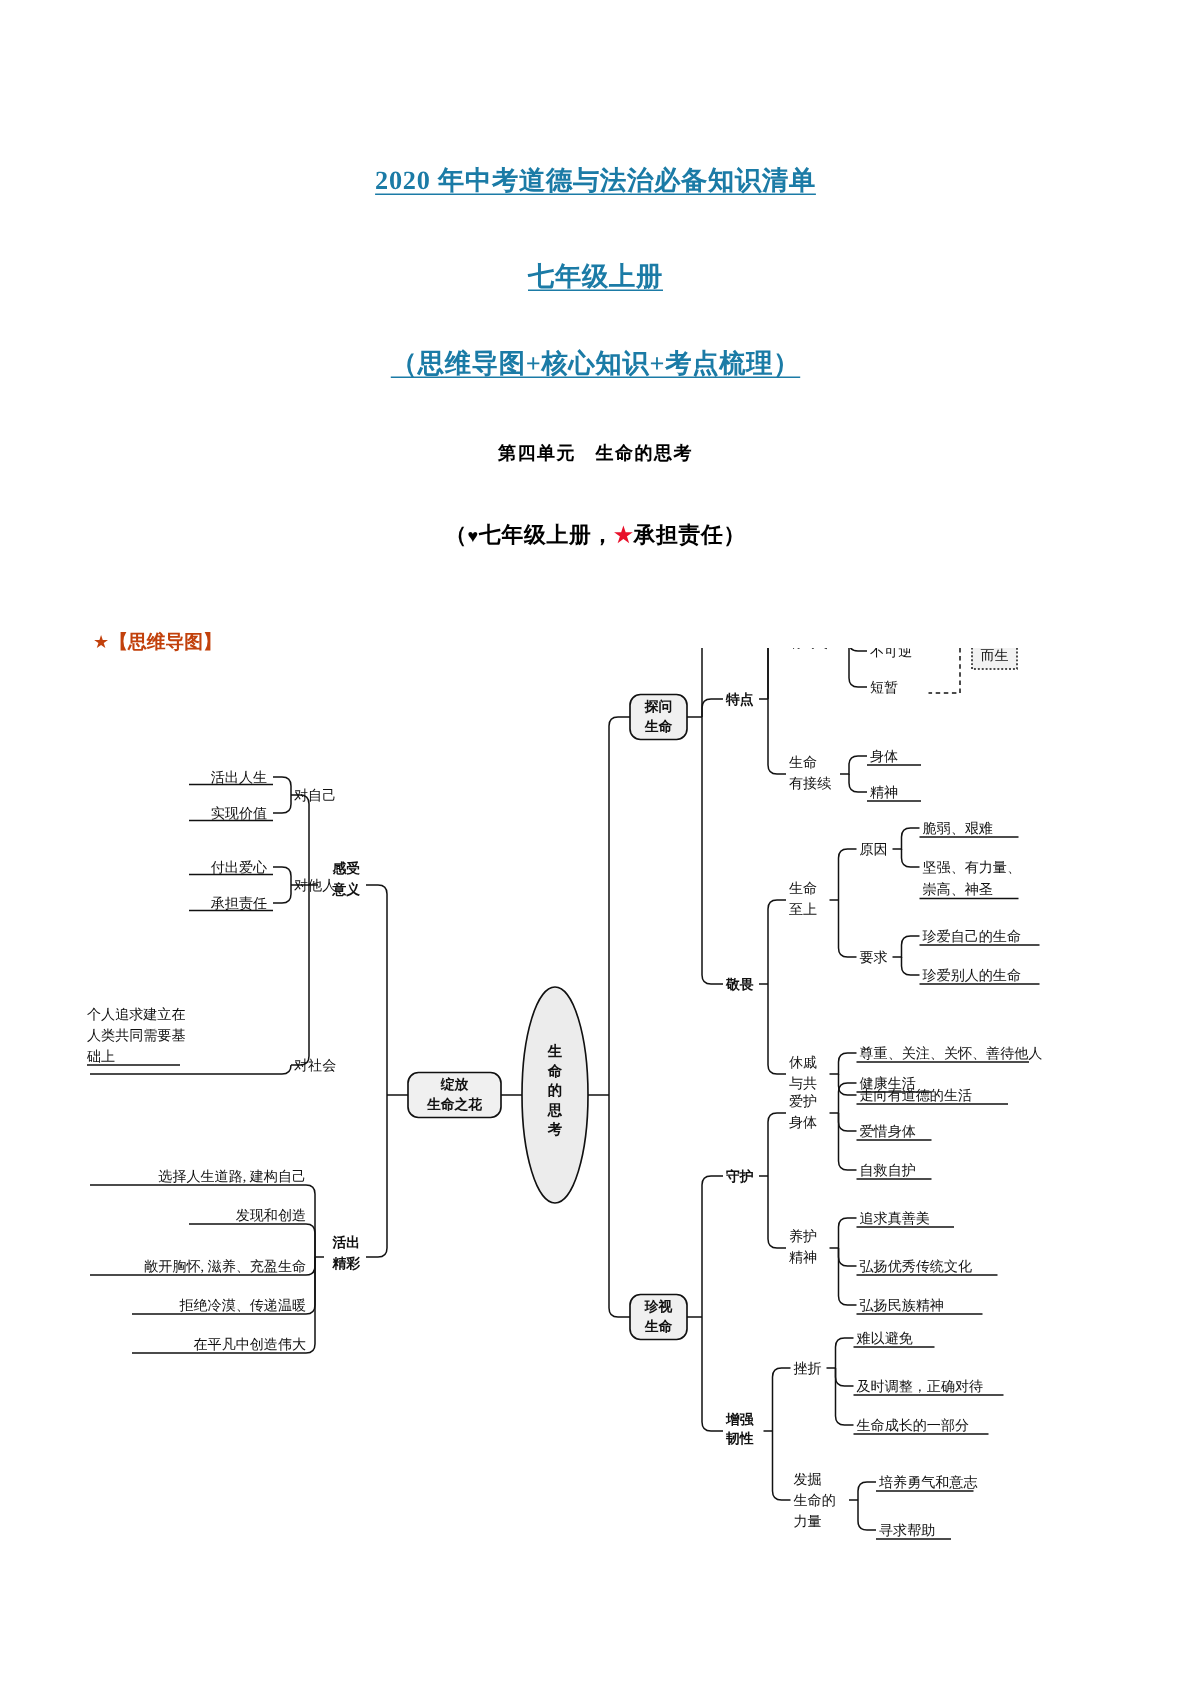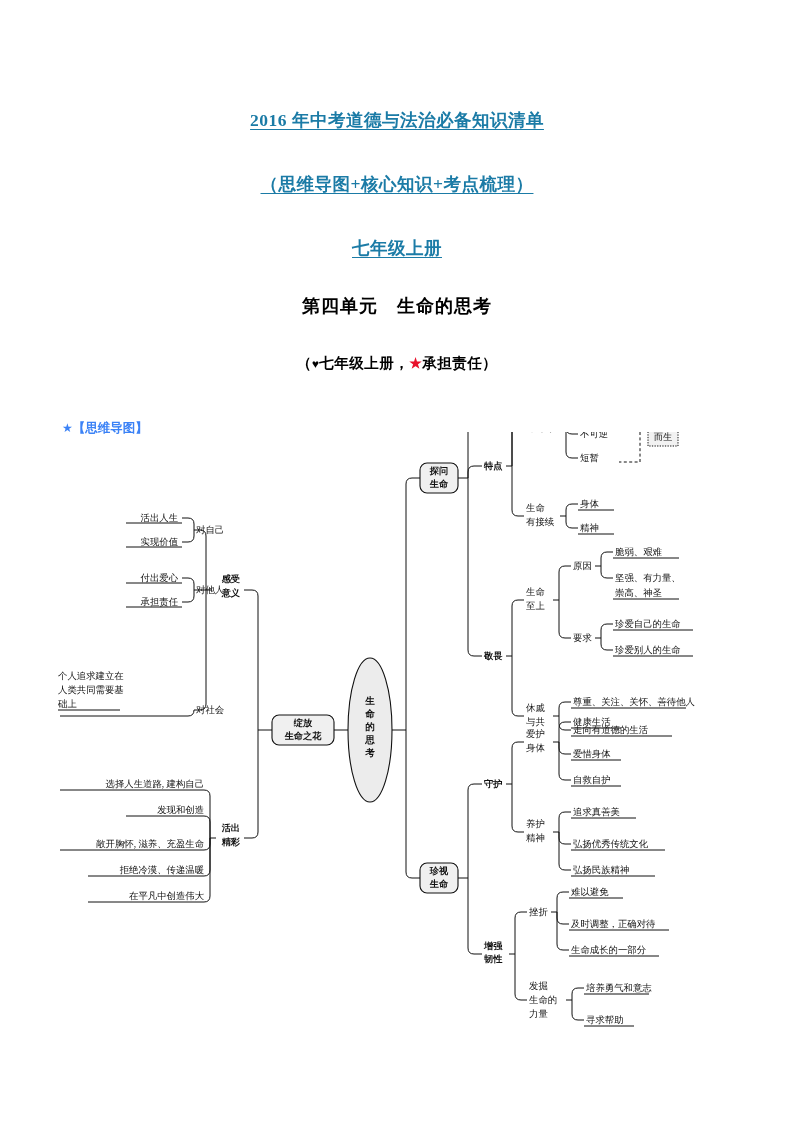--- a/index.html
+++ b/index.html
@@ -18,34 +18,34 @@
     font-weight:bold;
     color:#1b7ba6;
     text-decoration:underline;
     text-underline-offset:3px;
     letter-spacing:.5px;
   }
   .h1{font-size:17.5px;margin-bottom:40px;}
   .h2{font-size:17.5px;margin-bottom:40px;}
   .h3{font-size:17.5px;margin-bottom:34px;}
   .h4{
-    font-size:18px;color:#000;font-weight:bold;
+    font-size:12px;color:#000;font-weight:bold;
     letter-spacing:1px;margin-bottom:36px;
     font-family:"Liberation Serif","DejaVu Serif",serif;
   }
   .h5{
     font-size:14.5px;color:#000;font-weight:bold;letter-spacing:.5px;
   }
   .h5 .star{color:#e8102a;font-size:14px;}
   .h5 .heart{font-size:12px;}
 
   
   .sec-label{
     position:absolute;left:62px;top:420px;
-    font-size:12.5px;font-weight:bold;color:#3b82f6;
+    font-size:12.5px;font-weight:bold;color:#c2410c;
     font-family:"Liberation Sans","DejaVu Sans",sans-serif;
     letter-spacing:0px;
   }
   .sec-label .star{font-size:12px;}
 
   
   #mindmap{position:absolute;left:0;top:432px;}
   #mindmap text{
     font-family:"Liberation Serif","DejaVu Serif",serif;
     fill:#111;
@@ -59,23 +59,23 @@
   .dotbox{fill:#f2f2f2;stroke:#111;stroke-width:1;stroke-dasharray:1.3,1.3;}
   .nodebox{fill:#f0f0f0;stroke:#111;stroke-width:1.1;}
   .oval{fill:#ececec;stroke:#111;stroke-width:1.1;}
 </style>
 </head>
 <body>
 
 <div class="page">
 
   <div class="heads">
-    <div class="h-line h1">2016 年中考道德与法治必备知识清单</div>
+    <div class="h-line h1">2020 年中考道德与法治必备知识清单</div>
+    <div class="h-line h3">七年级上册</div>
     <div class="h-line h2">（思维导图+核心知识+考点梳理）</div>
-    <div class="h-line h3">七年级上册</div>
     <div class="h4">第四单元　生命的思考</div>
     <div class="h5"><span>（</span><span class="heart">♥</span><span>七年级上册，</span><span class="star">★</span><span>承担责任）</span></div>
   </div>
 
   <div class="sec-label"><span class="star">★</span><span>【思维导图】</span></div>
 
   <svg id="mindmap" width="794" height="640" viewBox="0 0 794 640">
 
     <ellipse class="oval" cx="370" cy="298" rx="22" ry="72"></ellipse>
     <text class="tv" x="370" y="272" text-anchor="middle">生</text>

